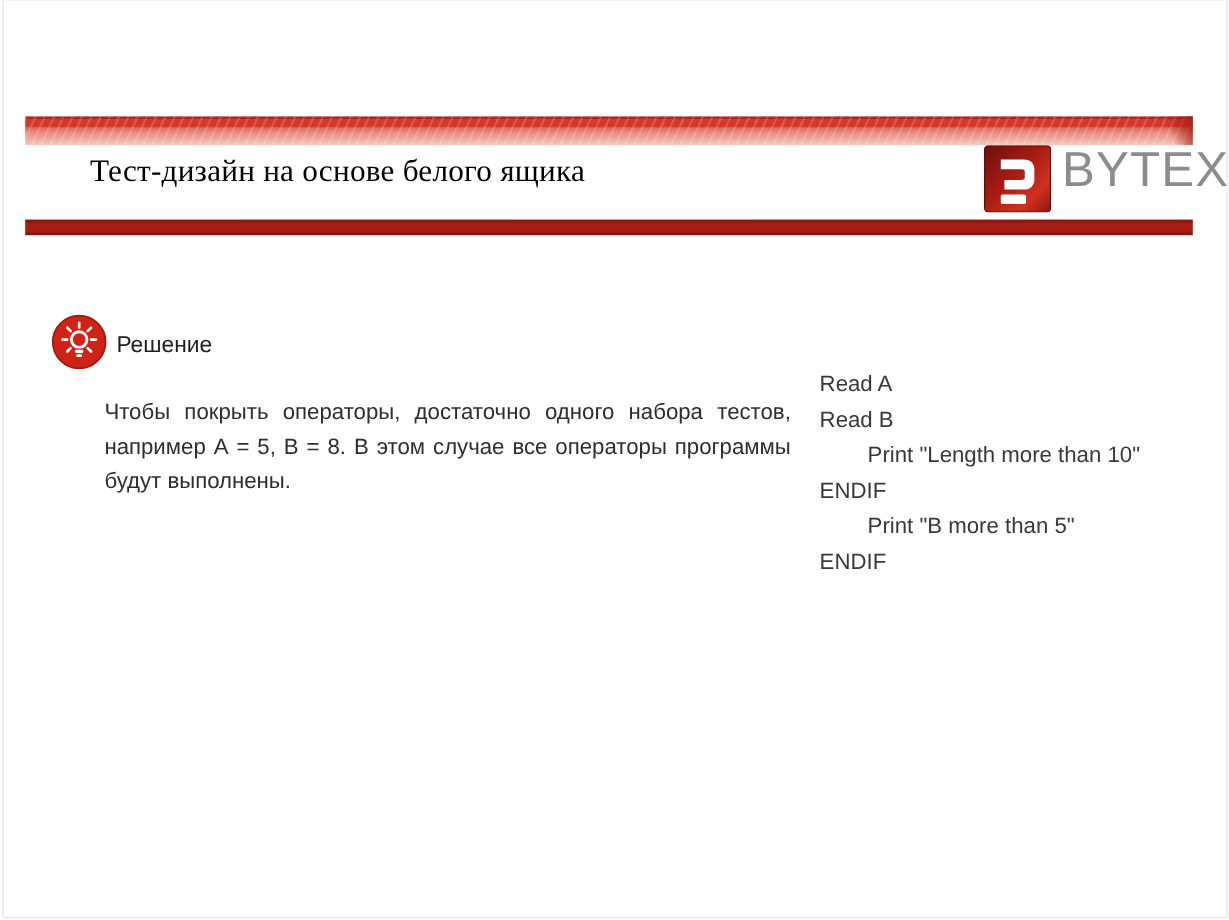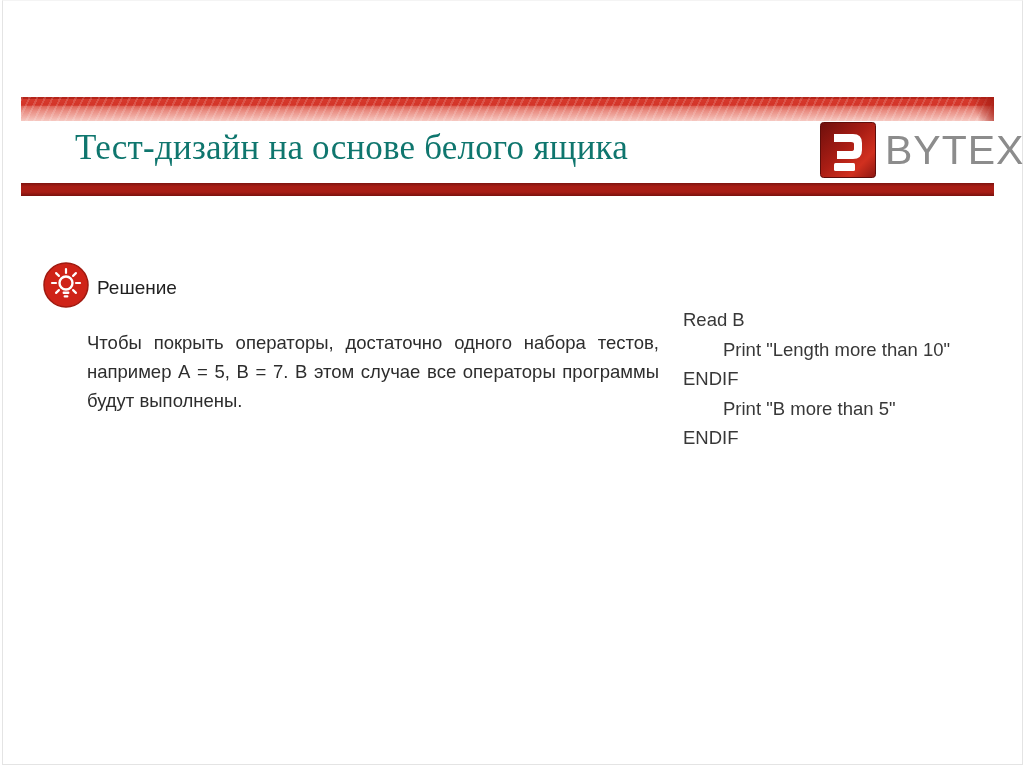--- a/index.html
+++ b/index.html
@@ -30,24 +30,24 @@
     opacity:.55;
   }
   .band-top .endcap{
     position:absolute;right:0;top:0;width:26px;height:100%;
     background:linear-gradient(250deg,#a81e14 0%,rgba(168,30,20,0) 70%);
   }
   
   .page-title{
     position:absolute;left:75px;top:128px;
     font-family:"Liberation Serif",serif;
-    font-size:35px;color:#0f766e;letter-spacing:.2px;white-space:nowrap;
+    font-size:26px;color:#000000;letter-spacing:.2px;white-space:nowrap;
   }
   
-  .logo{position:absolute;left:820px;top:121px;height:58px;display:flex;align-items:center;}
+  .logo{position:absolute;left:820px;top:121px;height:58px;display:flex;}
   .logo-mark{width:56px;height:56px;display:block;}
   .logo-text{
     margin-left:9px;font-size:41px;color:#8c8c8c;letter-spacing:1px;
     font-family:"Liberation Sans",sans-serif;line-height:1;
   }
   
   .bar-dark{
     position:absolute;left:21px;top:183px;width:973px;height:13px;
     background:linear-gradient(180deg,#7e130f 0%,#a81d15 28%,#a81d15 70%,#79110d 100%);
   }
@@ -113,23 +113,24 @@
       <line x1="15.9" y1="28.1" x2="13.1" y2="30.9"></line>
     </g>
     <circle cx="23" cy="21" r="6.5" fill="none" stroke="#ffffff" stroke-width="2.4"></circle>
     <rect x="19.6" y="29.5" width="6.8" height="2.6" rx="1" fill="#ffffff"></rect>
     <rect x="20.6" y="33.2" width="4.8" height="2.2" rx="1" fill="#ffffff"></rect>
   </svg>
 
   <div class="section-heading">Решение</div>
 
   <div class="text-col">
-    <p>Чтобы покрыть операторы, достаточно одного набора тестов, например А = 5, В = 7. В этом случае все операторы программы будут выполнены.</p>
+    <p>Чтобы покрыть операторы, достаточно одного набора тестов, например А = 5, В = 8. В этом случае все операторы программы будут выполнены.</p>
   </div>
 
   <div class="code-col">
+    <div class="code-line">Read A</div>
     <div class="code-line">Read B</div>
     <div class="code-line indent">Print "Length more than 10"</div>
     <div class="code-line">ENDIF</div>
     <div class="code-line indent">Print "B more than 5"</div>
     <div class="code-line">ENDIF</div>
   </div>
 </div>
 
 </body></html>

